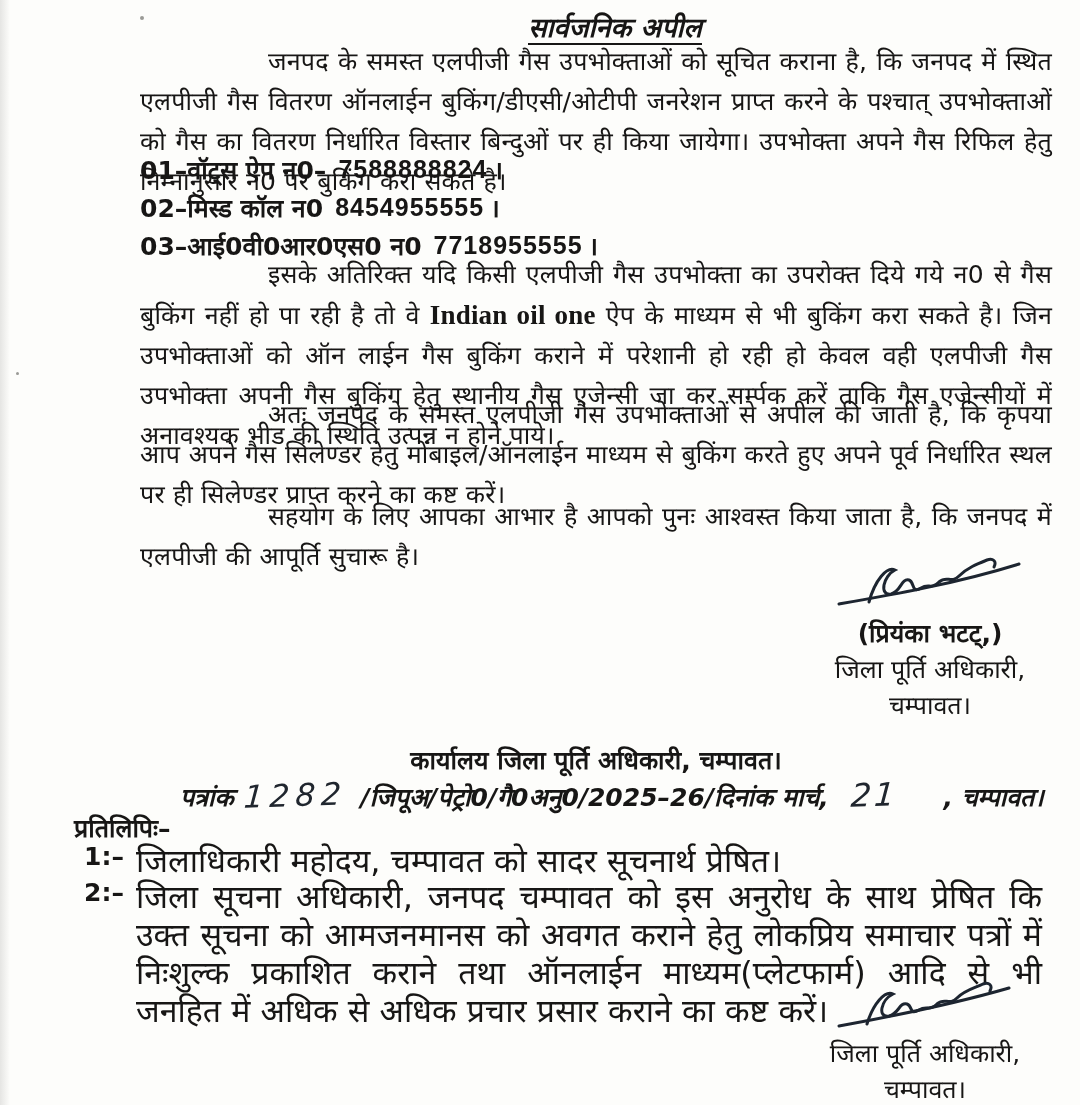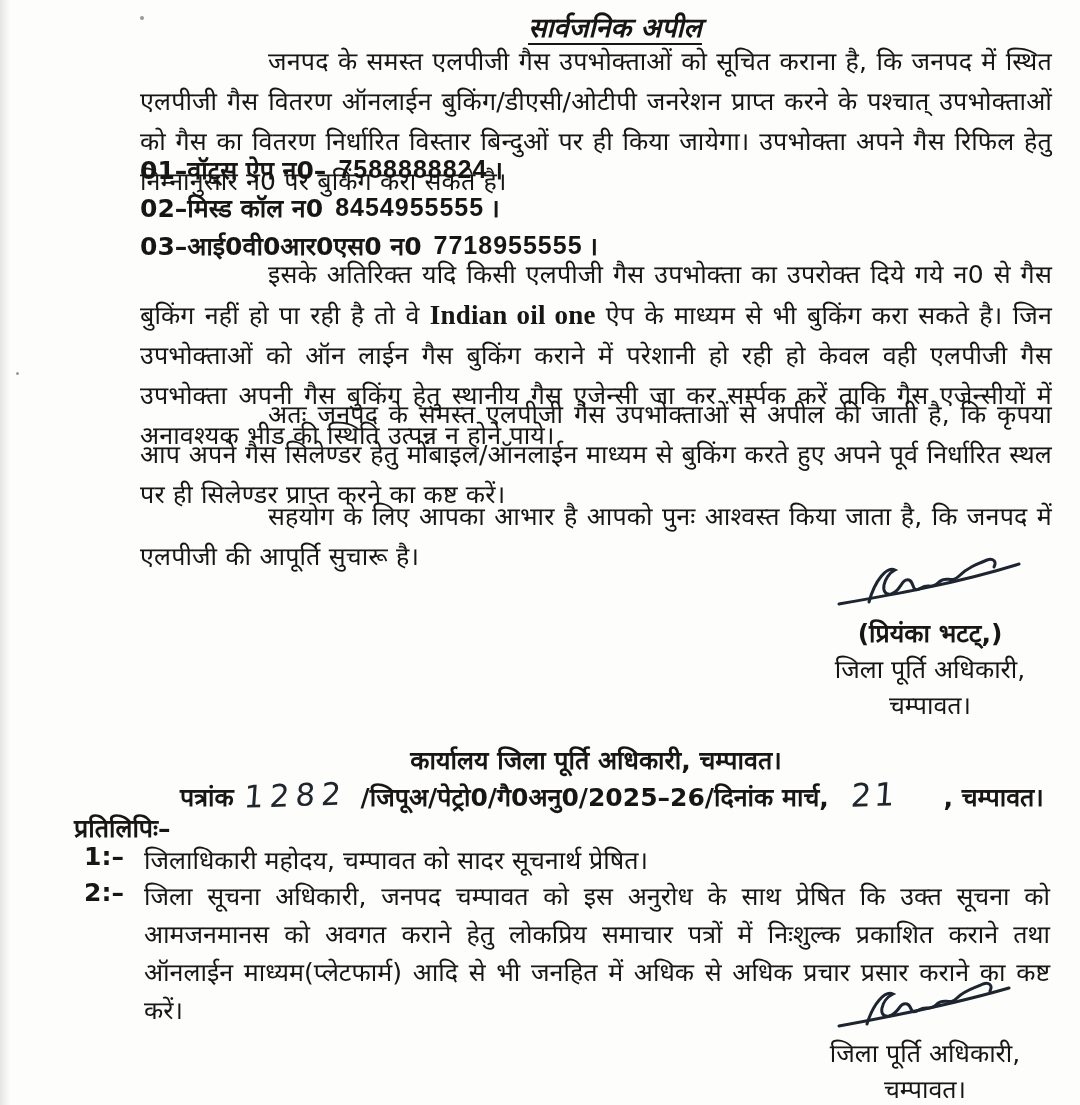--- a/index.html
+++ b/index.html
@@ -52,36 +52,36 @@
 
   .office-line {
     position: absolute; top: 742px; left: 0; right: 0;
     text-align: center; padding-left: 112px;
     font-size: 25px; font-weight: 700;
   }
 
   .ref-line {
     position: absolute; top: 776px; left: 180px; right: 48px;
     font-size: 25px; font-weight: 700;
-    display: flex; align-items: baseline; white-space: nowrap;
+    display: flex; align-items: baseline; white-space: nowrap; font-style: italic;
   }
   .hand {
     font-family: "DejaVu Sans", sans-serif;
     color: #20262e;
     display: inline-block;
     transform: rotate(-2deg) skewX(-6deg);
   }
   .hand-ref { font-size: 31px; letter-spacing: 6px; margin: 0 14px 0 10px; font-weight: 400; }
   .hand-date { font-size: 32px; letter-spacing: 3px; margin: 0 46px 0 22px; font-weight: 400; }
 
   .copies-heading { position: absolute; top: 810px; left: 74px; font-size: 25px; font-weight: 700; }
   .copy-num { position: absolute; left: 84px; font-size: 25px; font-weight: 700; }
   .copy-text {
-    position: absolute; left: 144px; width: 906px;
-    font-size: 25px; line-height: 38px; text-align: justify;
+    position: absolute; left: 136px; width: 906px;
+    font-size: 32px; line-height: 38px; text-align: justify;
   }
 </style>
 </head>
 <body>
 
 <div class="page">
   <div class="scan-edge"></div>
   <div class="speck" style="left:140px;top:16px;width:4px;height:4px;"></div>
   <div class="speck" style="left:16px;top:372px;width:3px;height:3px;"></div>
 

